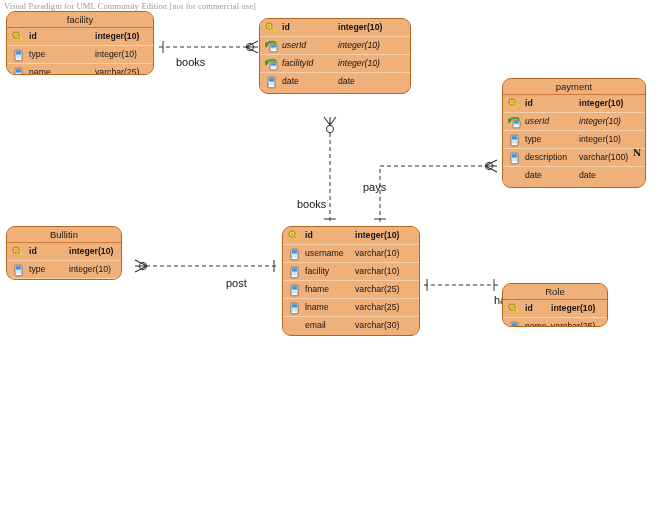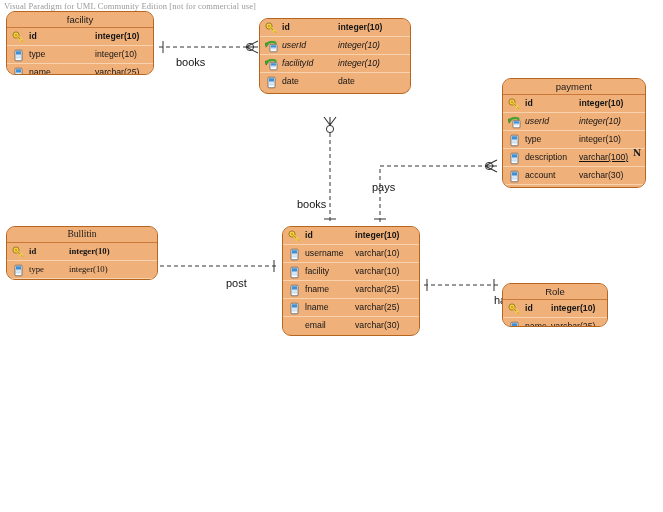--- a/index.html
+++ b/index.html
@@ -154,21 +154,21 @@
       <g>
         <line x1="424" y1="285" x2="498" y2="285" stroke-dasharray="4,3"></line>
         <line x1="427" y1="279" x2="427" y2="291"></line>
         <line x1="494" y1="279" x2="494" y2="291"></line>
       </g>
     </g>
   </svg>
 
   <div class="relabel" style="left:176px; top:56px;">books</div>
   <div class="relabel" style="left:297px; top:198px;">books</div>
-  <div class="relabel" style="left:372px; top:181px;">pays</div>
+  <div class="relabel" style="left:363px; top:181px;">pays</div>
   <div class="relabel" style="left:226px; top:277px;">post</div>
   <div class="relabel" style="left:494px; top:294px;">has</div>
 
   <div id="entity-layer">
       <div class="entity" style="left: 6px; top: 11px; width: 148px; height: 64px;">
         <div class="entity-title">facility</div>
         <div class="rows">
           <div class="row pk">
             <span class="ico"><svg viewBox="0 0 13 13" width="13" height="13">
                 <circle cx="4" cy="4" r="3.1" fill="#f2d24b" stroke="#8a6a10" stroke-width="0.8"></circle>
@@ -287,41 +287,31 @@
             <span class="ctype" style="left: 76px;">integer(10)</span>
           </div>
           <div class="row">
             <span class="ico"><svg viewBox="0 0 13 13" width="13" height="13">
                 <rect x="3" y="1.2" width="7" height="10.6" rx="1" fill="#fdfdfd" stroke="#5b5b5b" stroke-width="0.8"></rect>
                 <rect x="4" y="2.2" width="5" height="3.4" fill="#3d8fd6"></rect>
                 <rect x="4" y="6.4" width="5" height="1.2" fill="#bcd8ef"></rect>
                 <rect x="4" y="8.2" width="5" height="1.2" fill="#bcd8ef"></rect>
               </svg></span>
             <span class="cname">description</span>
-            <span class="ctype" style="left: 76px; text-decoration: underline;">varchar(100)</span>
-          </div>
-          <div class="row">
-            <span class="ico"><svg viewBox="0 0 13 13" width="13" height="13">
-                <rect x="3" y="1.2" width="7" height="10.6" rx="1" fill="#fdfdfd" stroke="#5b5b5b" stroke-width="0.8"></rect>
-                <rect x="4" y="2.2" width="5" height="3.4" fill="#3d8fd6"></rect>
-                <rect x="4" y="6.4" width="5" height="1.2" fill="#bcd8ef"></rect>
-                <rect x="4" y="8.2" width="5" height="1.2" fill="#bcd8ef"></rect>
-              </svg></span>
-            <span class="cname">account</span>
-            <span class="ctype" style="left: 76px;">varchar(30)</span>
+            <span class="ctype" style="left: 76px;">varchar(100)</span>
           </div>
           <div class="row">
             <span class="ico"></span>
             <span class="cname">date</span>
             <span class="ctype" style="left: 76px;">date</span>
           </div>
         </div>
         <div class="tail" style="height: 0px;"></div>
       </div>
-      <div class="entity" style="left: 6px; top: 226px; width: 152px; height: 54px; font-family: Liberation Serif, serif;">
+      <div class="entity" style="left: 6px; top: 226px; width: 116px; height: 54px;">
         <div class="entity-title">Bullitin</div>
         <div class="rows">
           <div class="row pk">
             <span class="ico"><svg viewBox="0 0 13 13" width="13" height="13">
                 <circle cx="4" cy="4" r="3.1" fill="#f2d24b" stroke="#8a6a10" stroke-width="0.8"></circle>
                 <circle cx="4" cy="4" r="1.2" fill="#d9a312"></circle>
                 <path d="M5.6 5.6 L10.5 10.5" stroke="#e8c53c" stroke-width="2.1" stroke-linecap="round"></path>
                 <path d="M5.6 5.6 L10.5 10.5" stroke="#8a6a10" stroke-width="0.6" fill="none"></path>
                 <path d="M8.4 9.4 L9.9 7.9" stroke="#f2d24b" stroke-width="1.6" stroke-linecap="round"></path>
               </svg></span>

